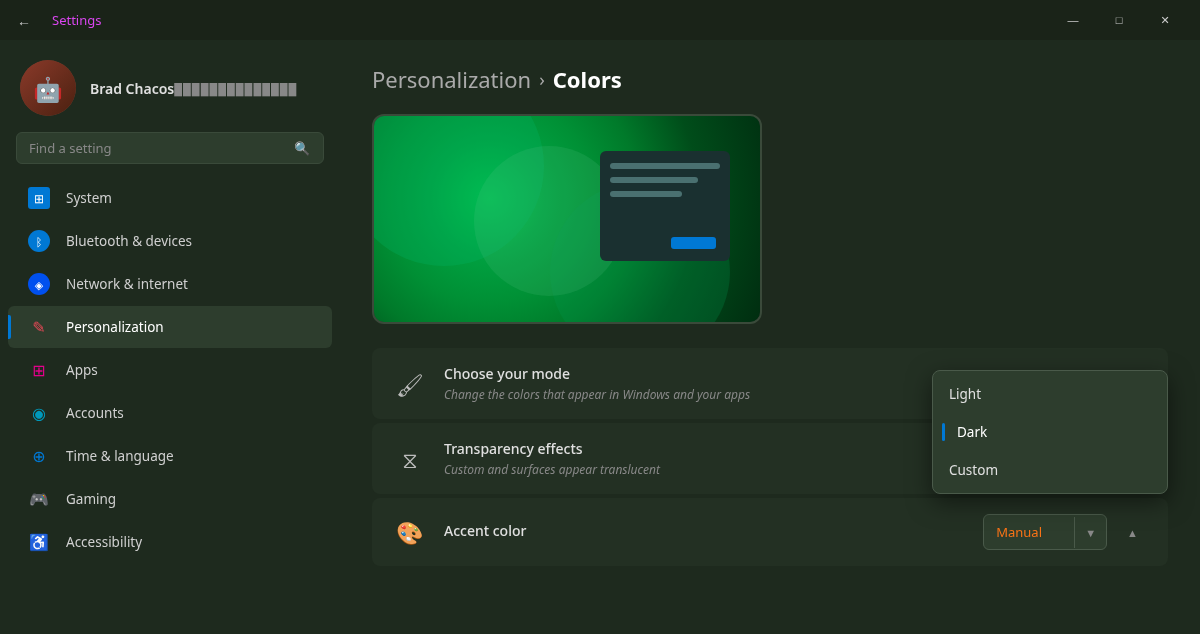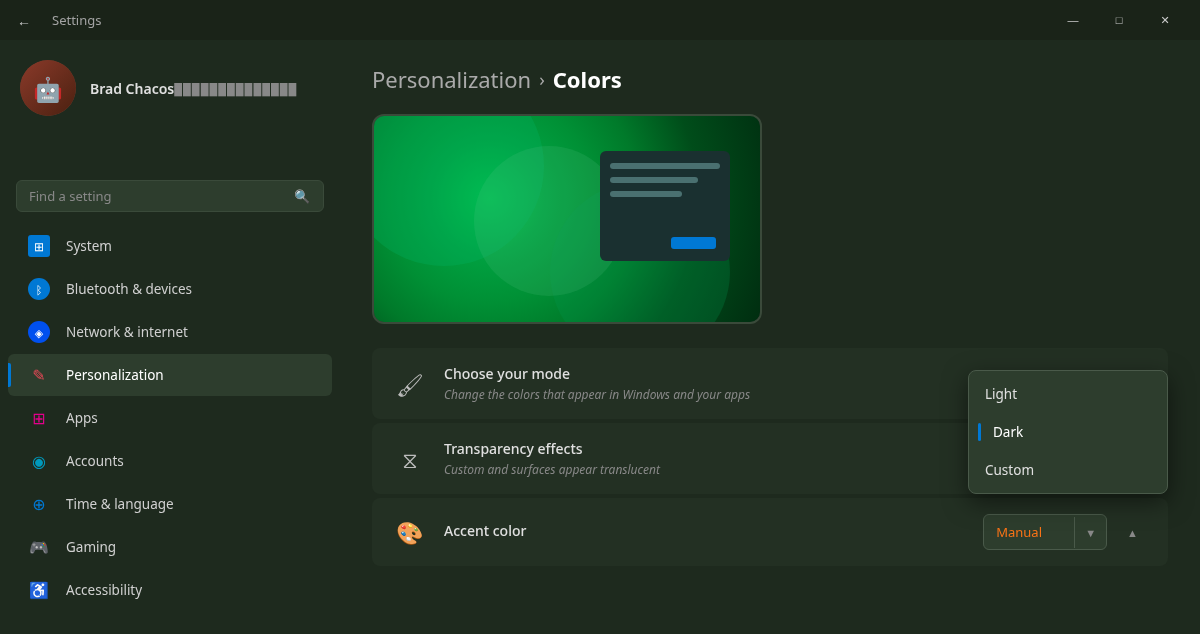--- a/index.html
+++ b/index.html
@@ -34,21 +34,21 @@
       display: flex;
       align-items: center;
       justify-content: center;
       color: #ccc;
       font-size: 14px;
       cursor: pointer;
       border-radius: 4px;
     }
     .titlebar-title {
       font-size: 13px;
-      color: #a3a3a3;
+      color: #d946ef;
       margin-left: 8px;
     }
     .window-buttons {
       margin-left: auto;
       display: flex;
       gap: 0;
     }
     .window-btn {
       width: 46px;
       height: 32px;
@@ -121,21 +121,20 @@
     .user-email {
       font-size: 11px;
       color: #888;
       margin-top: 2px;
       letter-spacing: 1px;
     }
 
     
     .search-container {
       padding: 0 16px 12px 16px;
-      margin-top: 48px;
     }
     .search-box {
       display: flex;
       align-items: center;
       background: #2d3d2d;
       border: 1px solid #3a4a3a;
       border-radius: 6px;
       padding: 6px 12px;
       gap: 8px;
       width: 100%;
@@ -341,21 +340,21 @@
 
     
     .mode-dropdown {
       position: absolute;
       right: 32px;
       top: 330px;
       background: #2d3d2d;
       border: 1px solid #4a5a4a;
       border-radius: 8px;
       padding: 4px 0;
-      width: 200px;
+      width: 236px;
       z-index: 100;
       box-shadow: 0 8px 24px rgba(0,0,0,0.5);
     }
     .mode-option {
       padding: 10px 16px;
       font-size: 13.5px;
       cursor: pointer;
       color: #e0e0e0;
       display: flex;
       align-items: center;

